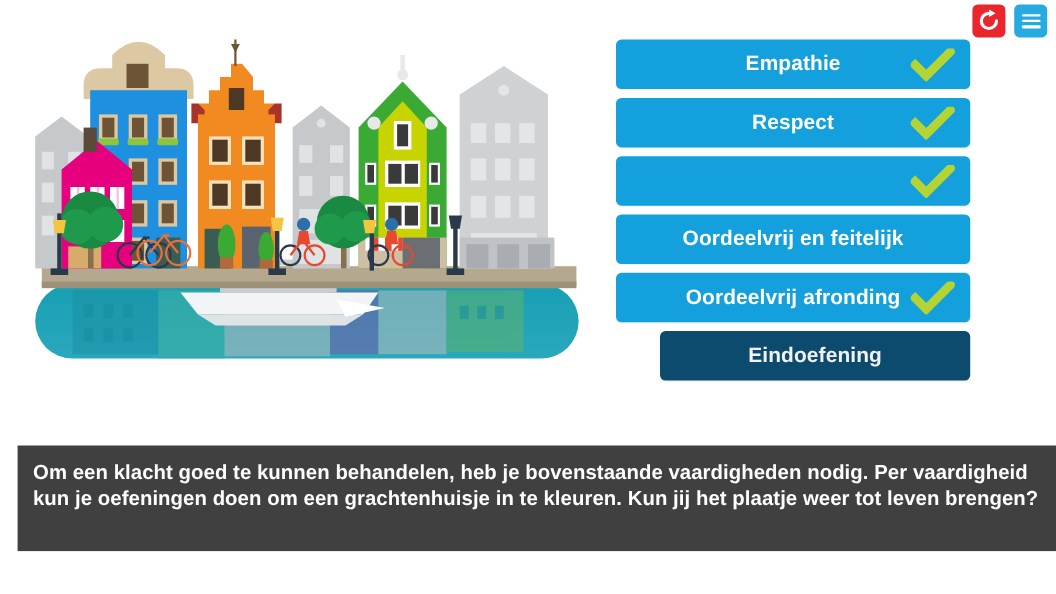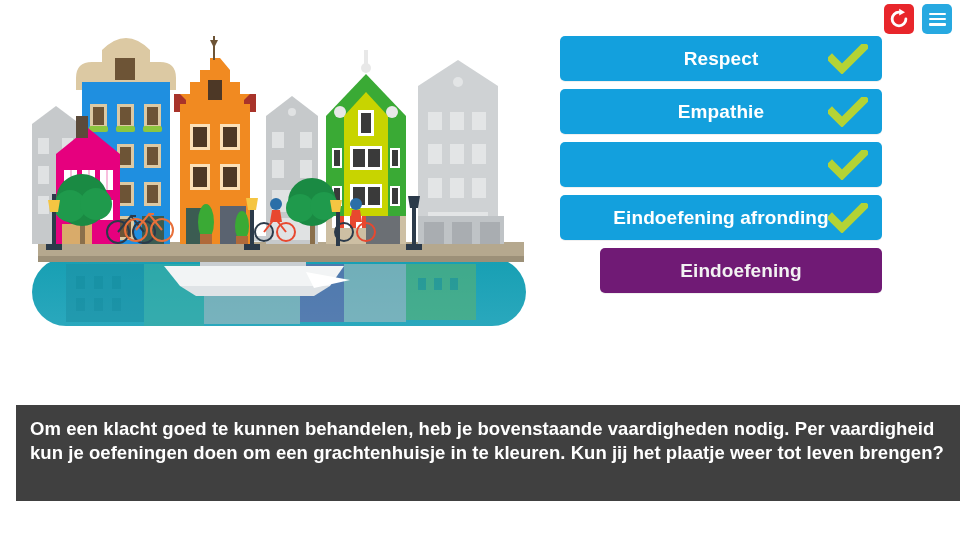--- a/index.html
+++ b/index.html
@@ -23,21 +23,21 @@
   .illus svg{display:block;width:100%;height:100%;}
 
   
   .btncol{position:absolute;left:560px;top:36px;width:322px;
           display:flex;flex-direction:column;gap:8px;z-index:20;}
   .btn{position:relative;height:45px;border-radius:5px;background:#13a0dd;
        display:flex;align-items:center;justify-content:center;cursor:pointer;
        box-shadow:0 1px 0 rgba(0,0,0,.06);}
   .btn .lbl{color:#ffffff;font-size:19px;font-weight:bold;letter-spacing:.1px;
             white-space:nowrap;}
-  .btn.disabled{background:#701a75;cursor:default;margin-left:40px;}
+  .btn.disabled{background:#0c4a6e;cursor:default;margin-left:40px;}
   .btn.disabled .lbl{color:#f2f2f2;}
   .check{position:absolute;right:14px;top:50%;transform:translateY(-50%);
          width:40px;height:30px;pointer-events:none;}
   .check svg{display:block;width:100%;height:100%;}
 
   
   .banner{position:absolute;left:16px;top:405px;width:960px;height:96px;
           background:#404040;}
   .banner p{margin:0;padding:12px 14px 0 14px;color:#ffffff;font-size:18.5px;
             font-weight:bold;line-height:1.32;letter-spacing:.05px;}
@@ -342,49 +342,52 @@
         <circle cx="352" cy="212" r="9" fill="none" stroke="#e8482f" stroke-width="2"></circle>
         <circle cx="342" cy="184" r="6" fill="#2b6fa8"></circle>
         <path d="M338 190 L346 190 L348 202 L336 202 Z" fill="#e8482f"></path>
       </g>
     </svg>
   </div>
 
   <div class="btncol">
 
     <div class="btn">
+      <span class="lbl">Empathie</span>
+      <span class="check">
+        <svg viewBox="0 0 40 30">
+            <path d="M4 15 L14 25 L36 3" fill="none" stroke="#b4d335" stroke-width="8" stroke-linecap="square" stroke-linejoin="miter"></path>
+          </svg>
+      </span>
+    </div>
+
+    <div class="btn">
       <span class="lbl">Respect</span>
       <span class="check">
         <svg viewBox="0 0 40 30">
             <path d="M4 15 L14 25 L36 3" fill="none" stroke="#b4d335" stroke-width="8" stroke-linecap="square" stroke-linejoin="miter"></path>
           </svg>
       </span>
     </div>
 
-    <div class="btn">
-      <span class="lbl">Empathie</span>
-      <span class="check">
-        <svg viewBox="0 0 40 30">
-            <path d="M4 15 L14 25 L36 3" fill="none" stroke="#b4d335" stroke-width="8" stroke-linecap="square" stroke-linejoin="miter"></path>
-          </svg>
-      </span>
-    </div>
-
 
     <div class="btn">
       <span class="check">
         <svg viewBox="0 0 40 30">
             <path d="M4 15 L14 25 L36 3" fill="none" stroke="#b4d335" stroke-width="8" stroke-linecap="square" stroke-linejoin="miter"></path>
           </svg>
       </span>
     </div>
 
-
     <div class="btn">
-      <span class="lbl">Eindoefening afronding</span>
+      <span class="lbl">Oordeelvrij en feitelijk</span>
+    </div>
+
+    <div class="btn">
+      <span class="lbl">Oordeelvrij afronding</span>
       <span class="check">
         <svg viewBox="0 0 40 30">
             <path d="M4 15 L14 25 L36 3" fill="none" stroke="#b4d335" stroke-width="8" stroke-linecap="square" stroke-linejoin="miter"></path>
           </svg>
       </span>
     </div>
 
     <div class="btn disabled">
       <span class="lbl">Eindoefening</span>
     </div>

